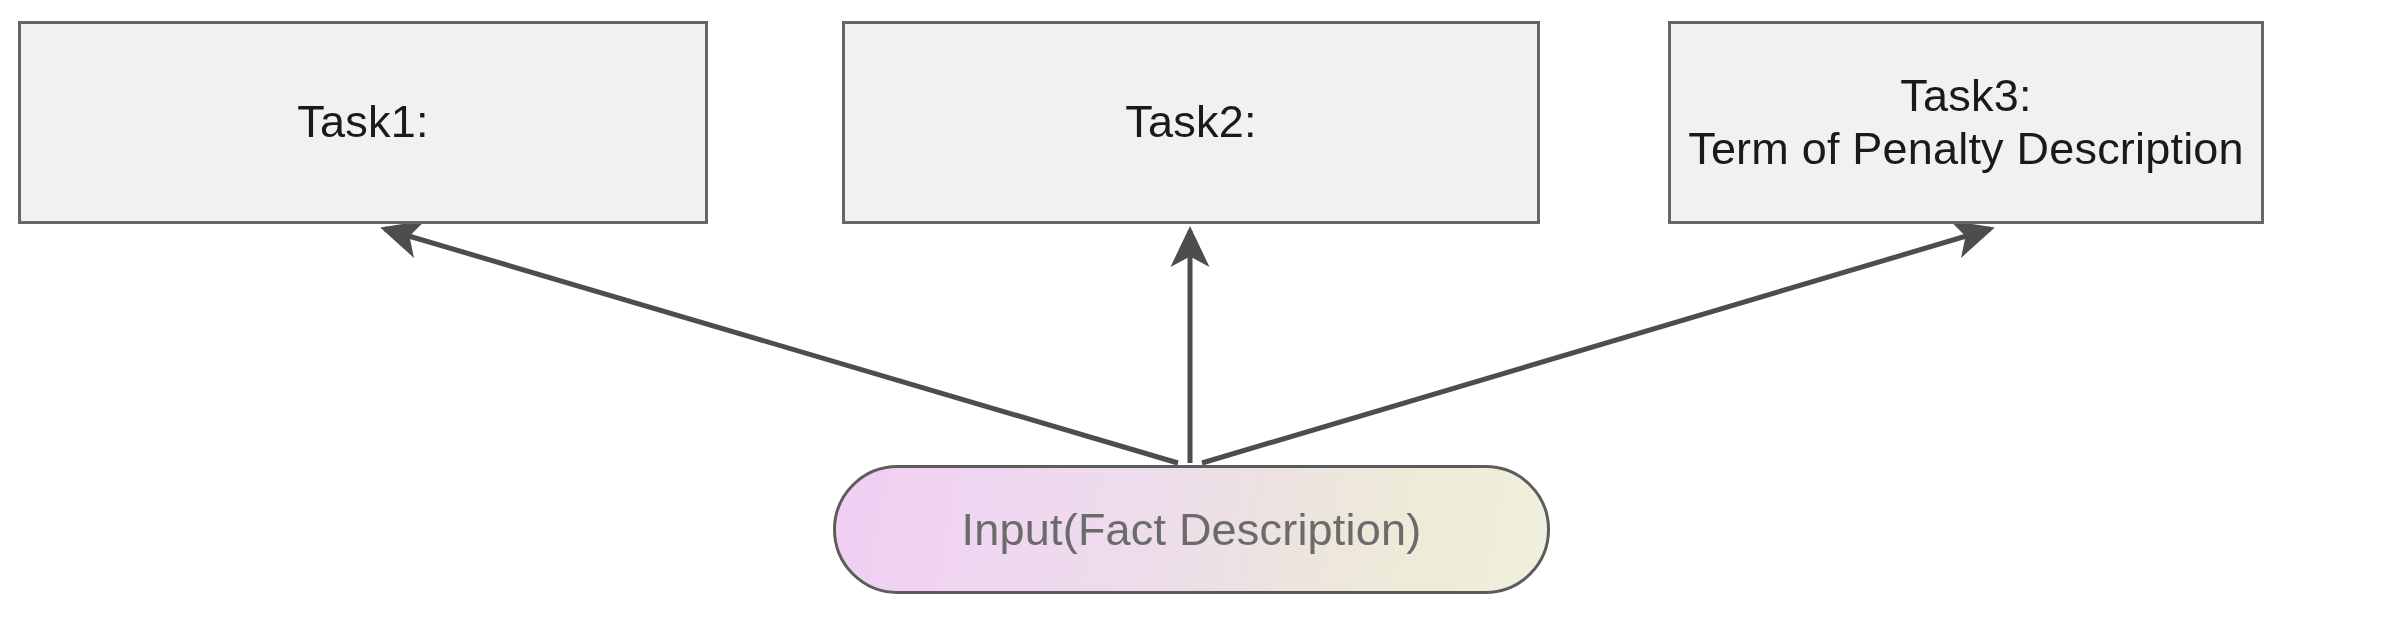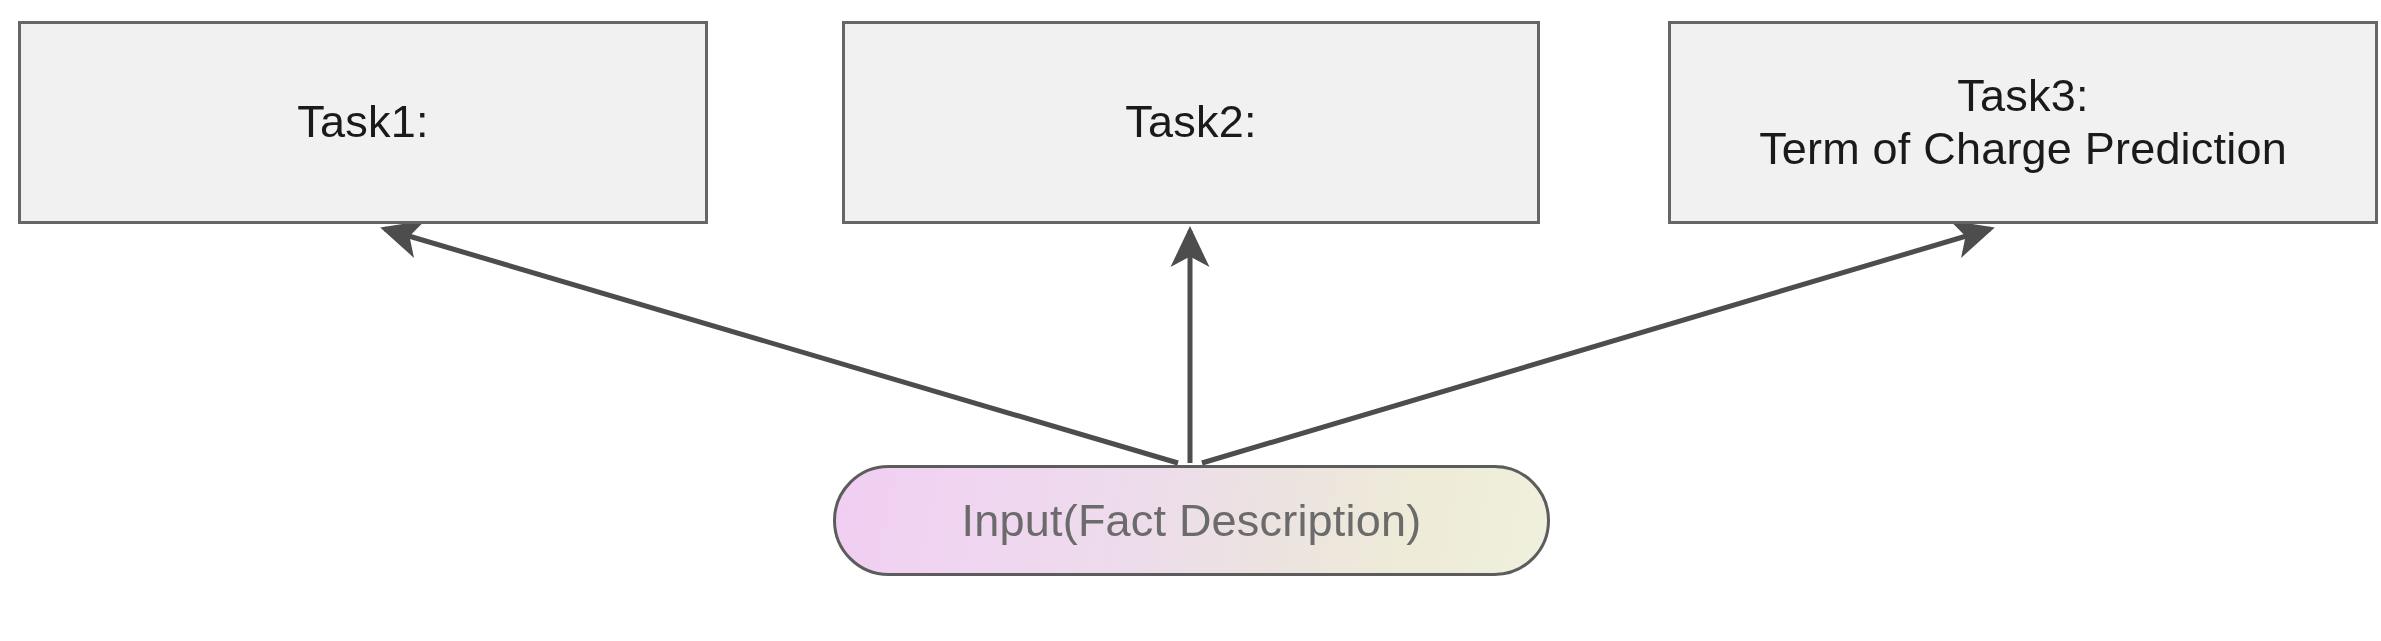--- a/index.html
+++ b/index.html
@@ -39,29 +39,29 @@
     line-height: 1.17;
     letter-spacing: 0.2px;
     text-align: center;
   }
   .task-node .node-line {
     display: block;
     white-space: nowrap;
   }
   #task1-node { left: 18px;   top: 21px; width: 690px; height: 203px; }
   #task2-node { left: 842px;  top: 21px; width: 698px; height: 203px; }
-  #task3-node { left: 1668px; top: 21px; width: 710px; height: 203px; }
+  #task3-node { left: 1668px; top: 21px; width: 596px; height: 203px; }
 
   #input-node {
     position: absolute;
     box-sizing: border-box;
     left: 833px;
     top: 465px;
     width: 717px;
-    height: 111px;
+    height: 129px;
     border: 3px solid #5c5c5c;
     border-radius: 80px;
     background: linear-gradient(100deg,
         #f0cef2 0%,
         #f0d6f0 22%,
         #eddcec 42%,
         #ece3e0 62%,
         #eeebd8 80%,
         #eff0dd 100%);
     display: flex;
@@ -95,20 +95,20 @@
   <div class="task-node" id="task1-node">
     <span class="node-line">Task1:</span>
   </div>
 
   <div class="task-node" id="task2-node">
     <span class="node-line">Task2:</span>
   </div>
 
   <div class="task-node" id="task3-node">
     <span class="node-line">Task3:</span>
-    <span class="node-line">Term of Charge Prediction</span>
+    <span class="node-line">Term of Penalty Description</span>
   </div>
 
   <div id="input-node">
     <span>Input(Fact Description)</span>
   </div>
 
 </div>
 
 </body></html>

